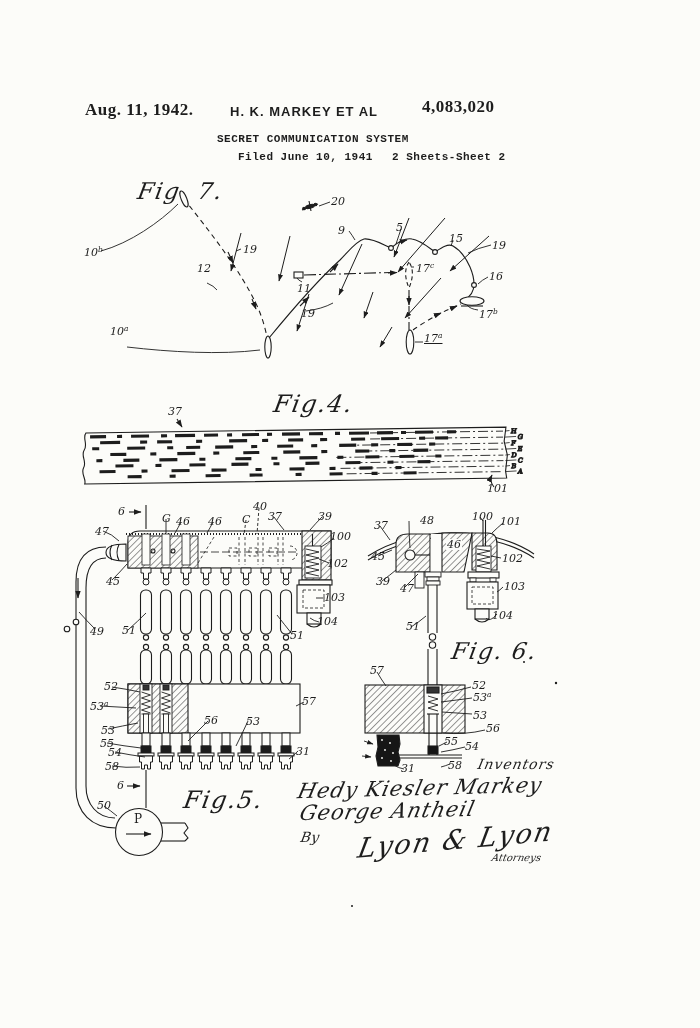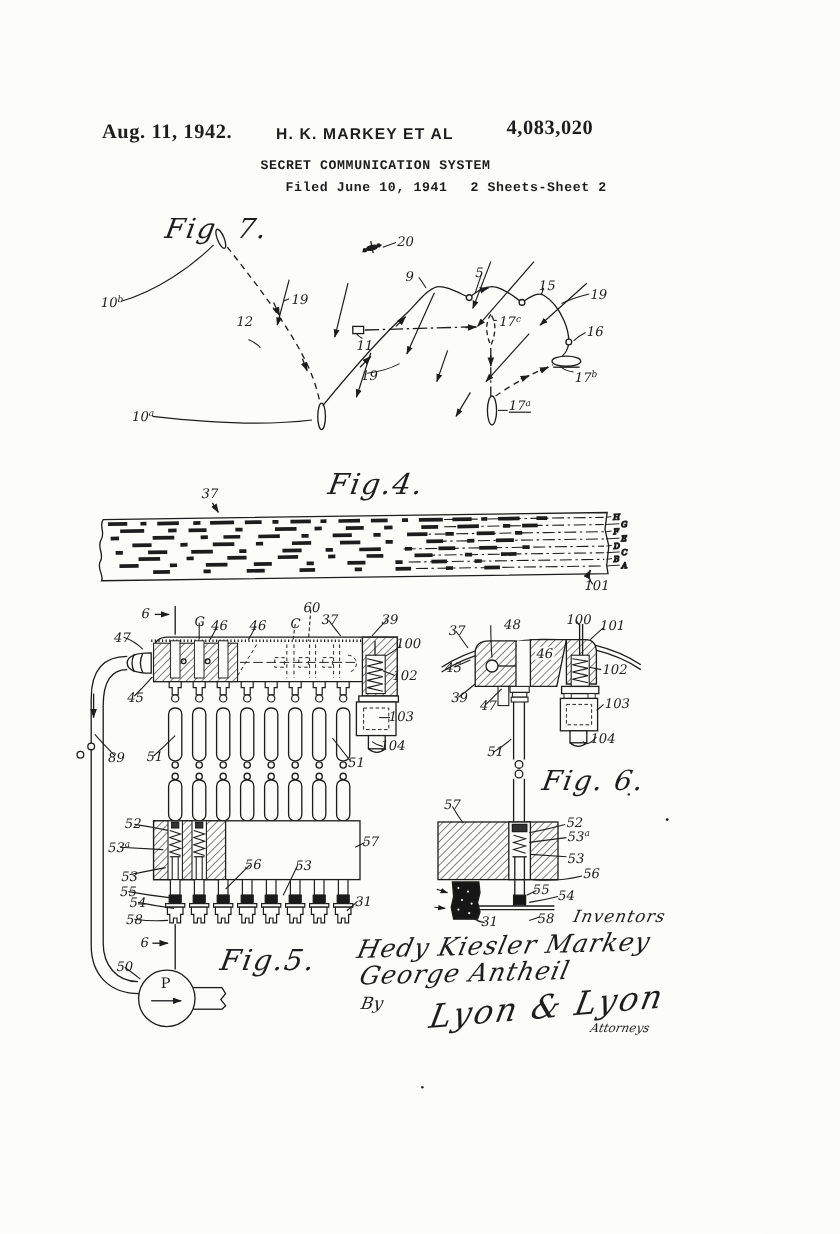--- a/index.html
+++ b/index.html
@@ -498,21 +498,21 @@
 
     <g fill="#1d1d1d" stroke="none">
       <circle cx="524" cy="662" r="1"></circle>
         <circle cx="556" cy="683" r="1.2"></circle>
         <circle cx="352" cy="906" r="1"></circle>
     </g>
   </svg>
 
   <div id="labels-overlay">
       <span class="ref" style="left: 84px; top: 246px;">10<sup>b</sup></span>
-      <span class="ref" style="left: 110px; top: 341px; font-style: italic;">10<sup>a</sup></span>
+      <span class="ref" style="left: 110px; top: 325px; font-style: italic;">10<sup>a</sup></span>
       <span class="ref" style="left: 197px; top: 263px;">12</span>
       <span class="ref" style="left: 297px; top: 283px;">11</span>
       <span class="ref" style="left: 243px; top: 244px;">19</span>
       <span class="ref" style="left: 301px; top: 308px;">19</span>
       <span class="ref" style="left: 492px; top: 240px;">19</span>
       <span class="ref" style="left: 338px; top: 225px;">9</span>
       <span class="ref" style="left: 396px; top: 222px;">5</span>
       <span class="ref" style="left: 449px; top: 233px; font-style: italic;">15</span>
       <span class="ref" style="left: 489px; top: 271px;">16</span>
       <span class="ref" style="left: 416px; top: 262px;">17<sup>c</sup></span>
@@ -520,29 +520,29 @@
       <span class="ref" style="left: 424px; top: 332px; text-decoration: underline;">17<sup>a</sup></span>
       <span class="ref" style="left: 331px; top: 196px;">20</span>
       <span class="ref" style="left: 168px; top: 406px;">37</span>
       <span class="ref" style="left: 487px; top: 483px;">101</span>
       <span class="ref" style="left: 118px; top: 506px;">6</span>
       <span class="ref" style="left: 95px; top: 526px;">47</span>
       <span class="ref" style="left: 162px; top: 513px;">G</span>
       <span class="ref" style="left: 176px; top: 516px;">46</span>
       <span class="ref" style="left: 208px; top: 516px;">46</span>
       <span class="ref" style="left: 242px; top: 514px;">C</span>
-      <span class="ref" style="left: 253px; top: 501px;">60</span>
+      <span class="ref" style="left: 253px; top: 501px;">40</span>
       <span class="ref" style="left: 268px; top: 511px;">37</span>
       <span class="ref" style="left: 318px; top: 511px;">39</span>
       <span class="ref" style="left: 330px; top: 531px;">100</span>
       <span class="ref" style="left: 327px; top: 558px;">102</span>
       <span class="ref" style="left: 106px; top: 576px;">45</span>
       <span class="ref" style="left: 324px; top: 592px;">103</span>
       <span class="ref" style="left: 317px; top: 616px;">104</span>
-      <span class="ref" style="left: 90px; top: 626px;">89</span>
+      <span class="ref" style="left: 90px; top: 626px;">49</span>
       <span class="ref" style="left: 122px; top: 625px;">51</span>
       <span class="ref" style="left: 290px; top: 630px;">51</span>
       <span class="ref" style="left: 104px; top: 681px;">52</span>
       <span class="ref" style="left: 90px; top: 700px;">53<sup>a</sup></span>
       <span class="ref" style="left: 101px; top: 725px;">53</span>
       <span class="ref" style="left: 100px; top: 738px;">55</span>
       <span class="ref" style="left: 108px; top: 747px;">54</span>
       <span class="ref" style="left: 105px; top: 761px;">58</span>
       <span class="ref" style="left: 204px; top: 715px;">56</span>
       <span class="ref" style="left: 246px; top: 716px;">53</span>

